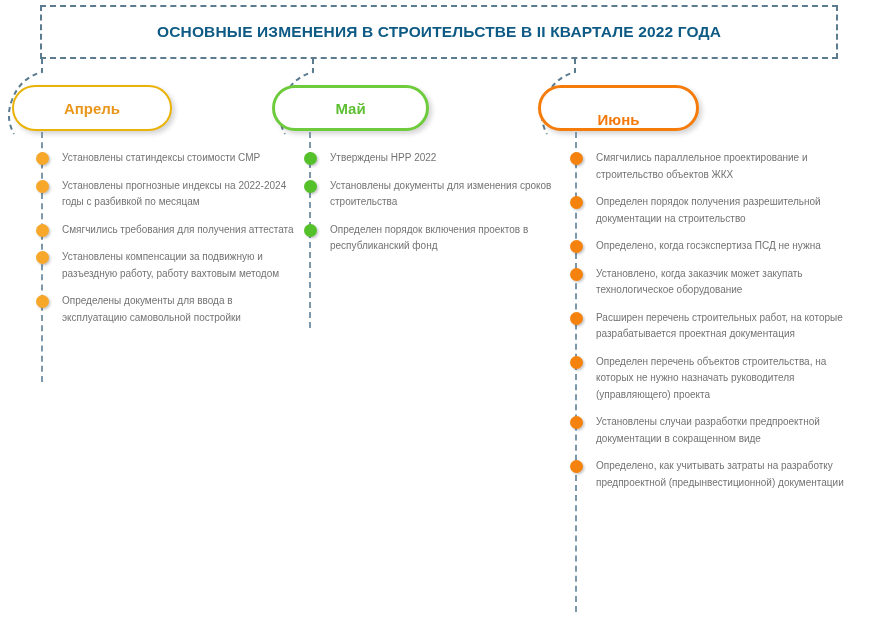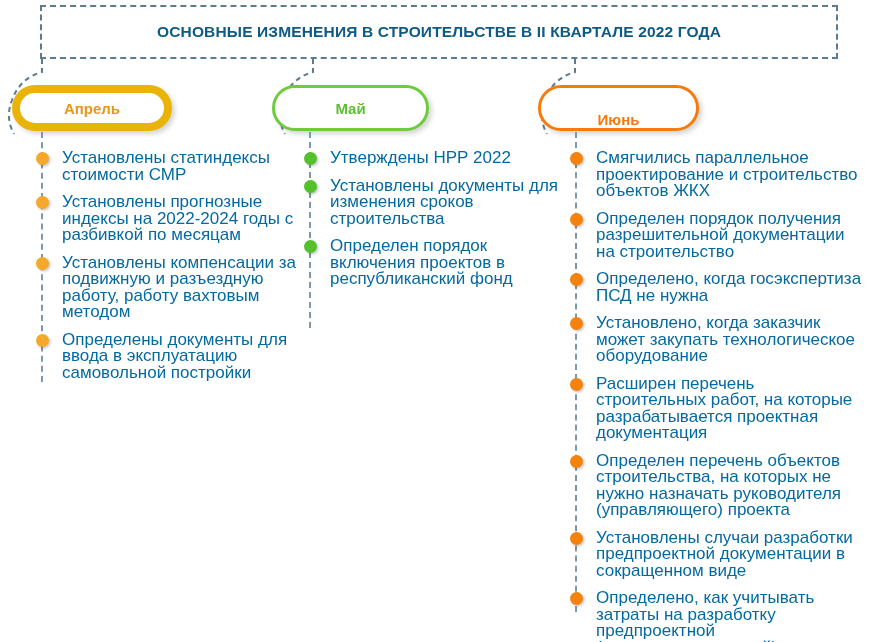--- a/index.html
+++ b/index.html
@@ -65,21 +65,21 @@
     background: #ffffff;
     display: flex;
     align-items: center;
     justify-content: center;
     font-size: 15px;
     font-weight: bold;
     box-shadow: 3px 3px 5px rgba(0,0,0,0.17);
   }
   .pill-april {
     left: 12px;  top: 85px;  width: 160px;
-    border: 8px solid #eab308;
+    border: 2px solid #eab308;
     color: #e9961c;
   }
   .pill-may {
     left: 272px; top: 85px;  width: 157px;
     border: 3px solid #6ecb3c;
     color: #5ebf33;
   }
   .pill-june {
     left: 538px; top: 85px;  width: 161px;
     border: 3px solid #f57c0a;
@@ -105,23 +105,23 @@
     border-left: 2px dashed #7d98ab;
   }
   .col-april .spine { height: 250px; }
   .col-may   .spine { height: 196px; }
   .col-june  .spine { height: 480px; }
 
   .item {
     position: relative;
     padding-left: 26px;
     margin-bottom: 11px;
-    font-size: 17px;
+    font-size: 10px;
     line-height: 16.5px;
-    color: #0369a1;
+    color: #737373;
   }
   .item .bullet {
     position: absolute;
     left: 0;
     top: 2px;
     width: 13px;
     height: 13px;
     border-radius: 50%;
     box-shadow: 1.5px 1.5px 2.5px rgba(0,0,0,0.22);
   }
@@ -165,20 +165,24 @@
     <div class="item">
       <span class="bullet"></span>
       <span class="item-text">Установлены статиндексы стоимости СМР</span>
     </div>
     <div class="item">
       <span class="bullet"></span>
       <span class="item-text">Установлены прогнозные индексы на 2022-2024 годы с разбивкой по месяцам</span>
     </div>
     <div class="item">
       <span class="bullet"></span>
+      <span class="item-text">Смягчились требования для получения аттестата</span>
+    </div>
+    <div class="item">
+      <span class="bullet"></span>
       <span class="item-text">Установлены компенсации за подвижную и разъездную работу, работу вахтовым методом</span>
     </div>
     <div class="item">
       <span class="bullet"></span>
       <span class="item-text">Определены документы для ввода в эксплуатацию самовольной постройки</span>
     </div>
   </div>
 
   <div class="column col-may">
     <div class="spine"></div>

